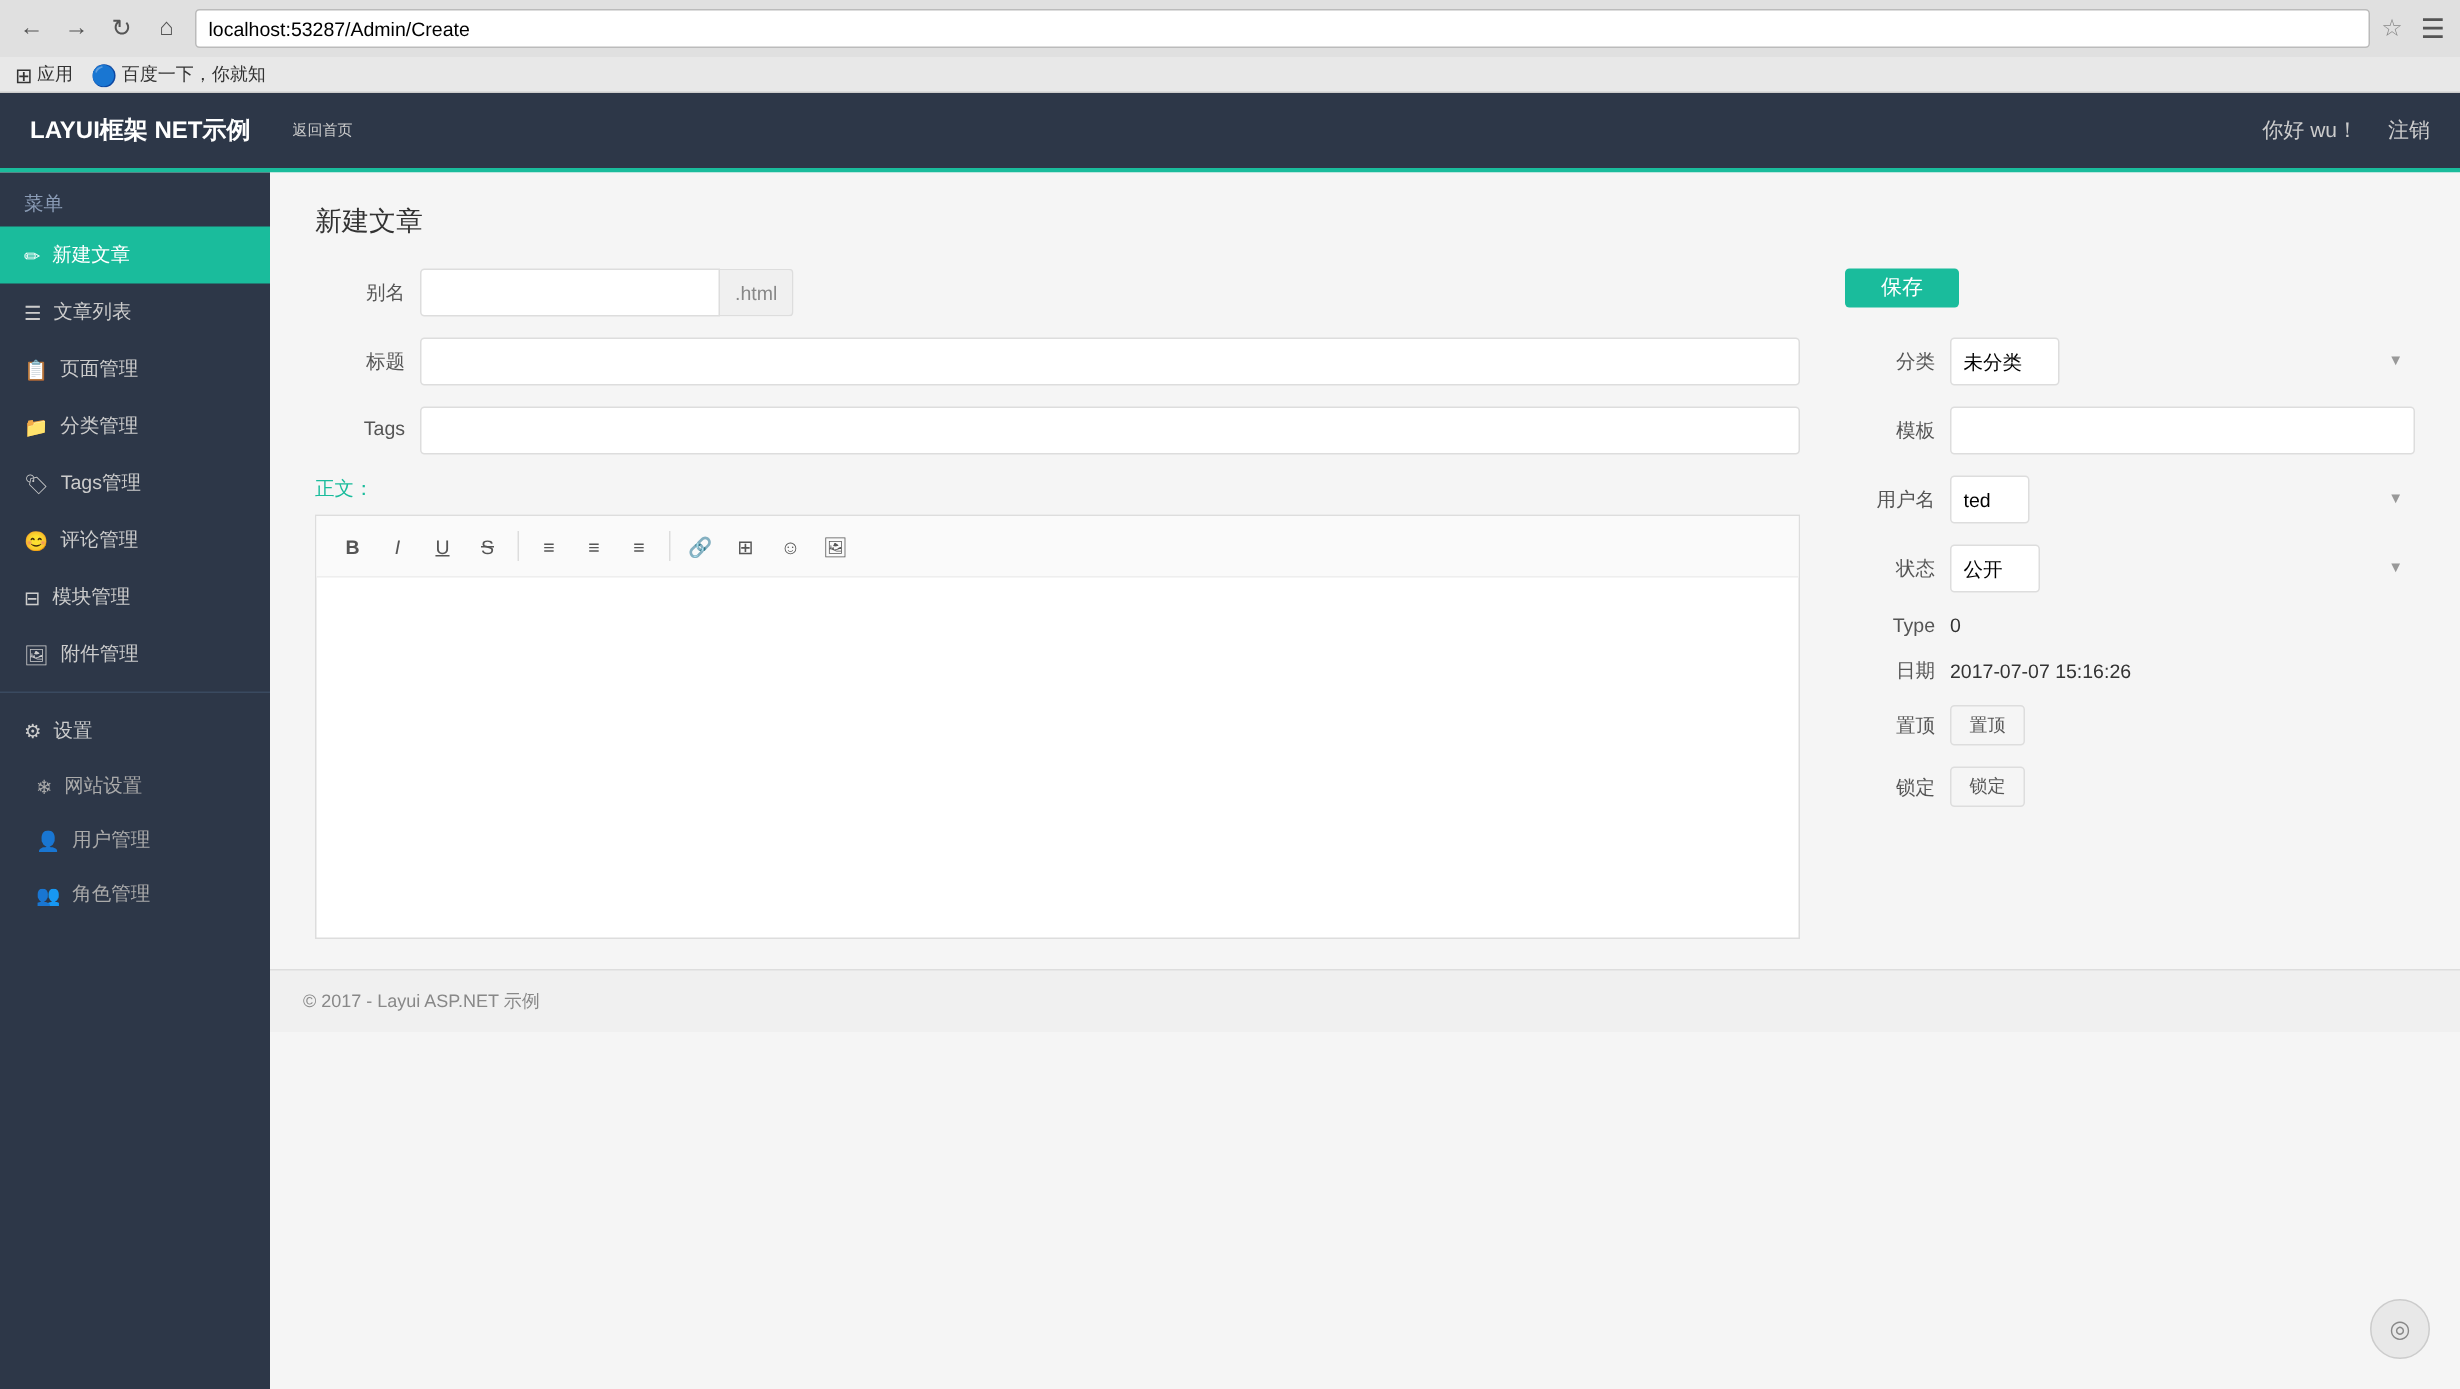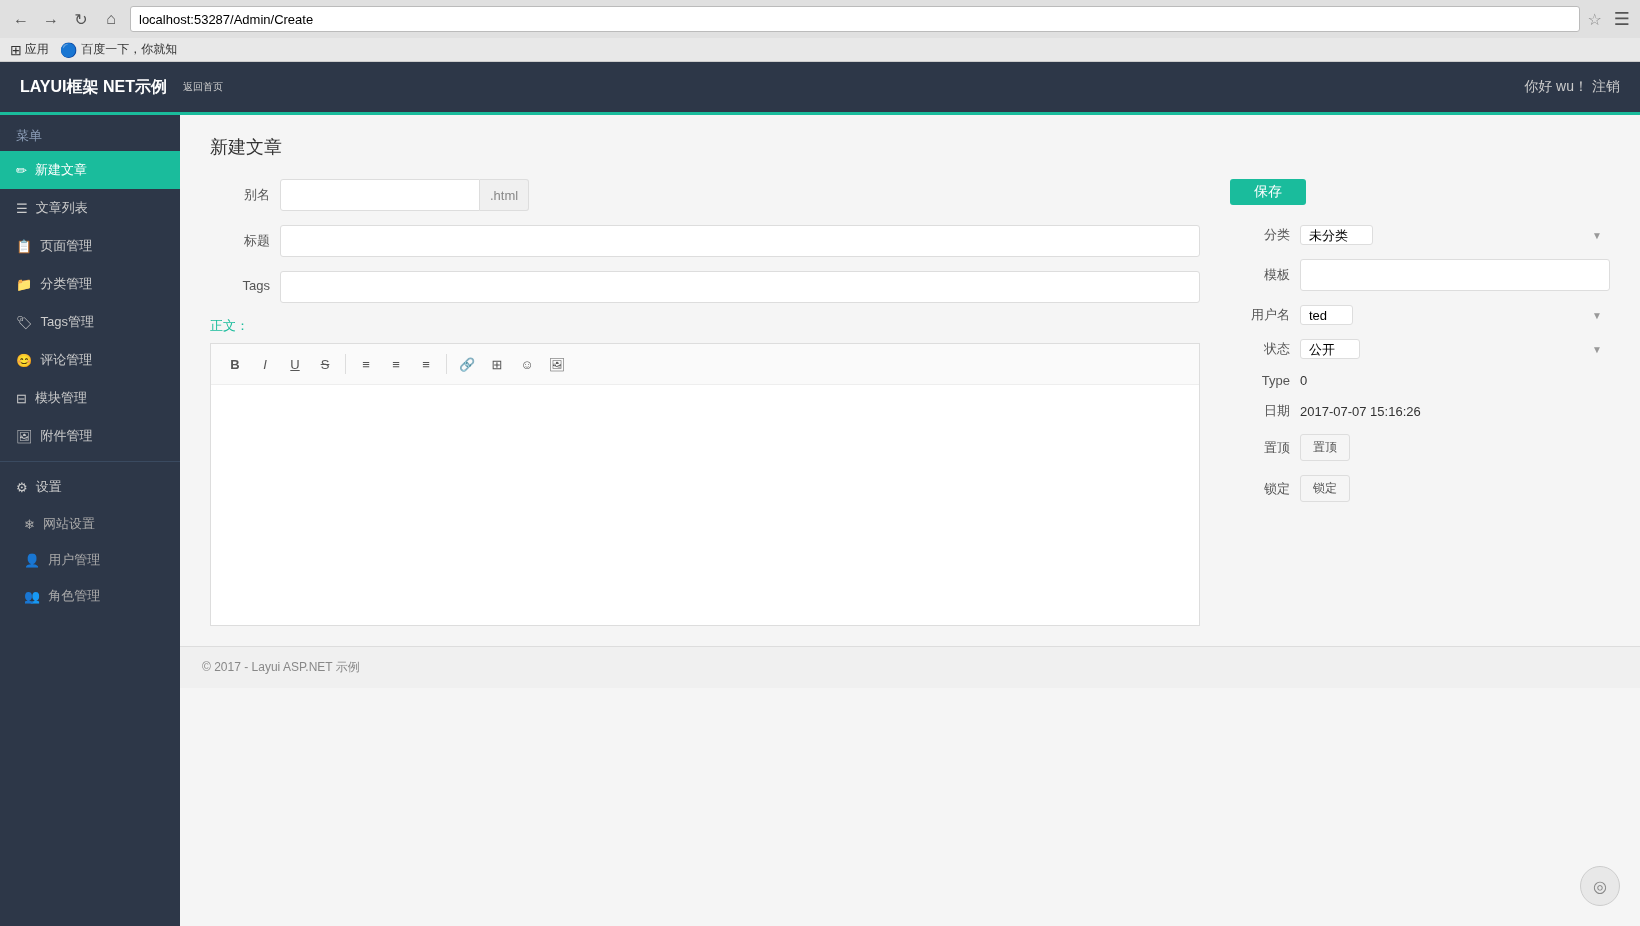--- a/index.html
+++ b/index.html
@@ -32,24 +32,24 @@
     .bookmark-item { cursor: pointer; display: flex; align-items: center; gap: 3px; }
     .bookmark-icon { font-size: 14px; }
 
     
     .app-header {
       background: #2d3748;
       height: 50px;
       display: flex; align-items: center; padding: 0 20px;
       justify-content: space-between;
     }
-    .app-header-left { display: flex; align-items: center; gap: 16px; }
+    .app-header-left { display: flex; align-items: center; gap: 28px; }
     .app-logo { color: white; font-size: 16px; font-weight: bold; }
     .app-nav-link { color: #ccc; font-size: 10px; cursor: pointer; text-decoration: none; }
-    .app-header-right { display: flex; align-items: center; gap: 4px; color: #ccc; font-size: 14px; }
+    .app-header-right { display: flex; align-items: center; gap: 20px; color: #ccc; font-size: 14px; }
     .app-header-right a { color: #ccc; cursor: pointer; }
 
     .top-green-line { height: 3px; background: #1abc9c; }
 
     
     .main-layout { display: flex; min-height: calc(100vh - 105px); }
 
     
     .sidebar {
       width: 180px; background: #2d3748; flex-shrink: 0;
@@ -120,21 +120,21 @@
     
     .save-btn {
       background: #1abc9c; color: white; border: none; border-radius: 3px;
       padding: 4px 24px; font-size: 14px; cursor: pointer; margin-bottom: 20px;
     }
 
     .right-form-row { display: flex; align-items: center; margin-bottom: 14px; }
     .right-label { width: 60px; text-align: right; color: #555; font-size: 13px; margin-right: 10px; flex-shrink: 0; }
     .right-value { flex: 1; font-size: 13px; color: #333; }
     .right-select {
-      flex: 1; height: 20px; border: 1px solid #ddd; border-radius: 3px;
+      flex: 1; height: 32px; border: 1px solid #ddd; border-radius: 3px;
       padding: 0 8px; font-size: 13px; background: white; cursor: pointer;
       appearance: none; -webkit-appearance: none; padding-right: 24px;
     }
     .select-wrapper { flex: 1; position: relative; }
     .select-arrow {
       position: absolute; right: 8px; top: 50%; transform: translateY(-50%);
       color: #999; font-size: 10px; pointer-events: none;
     }
     .right-input {
       flex: 1; height: 32px; border: 1px solid #ddd; border-radius: 3px;

